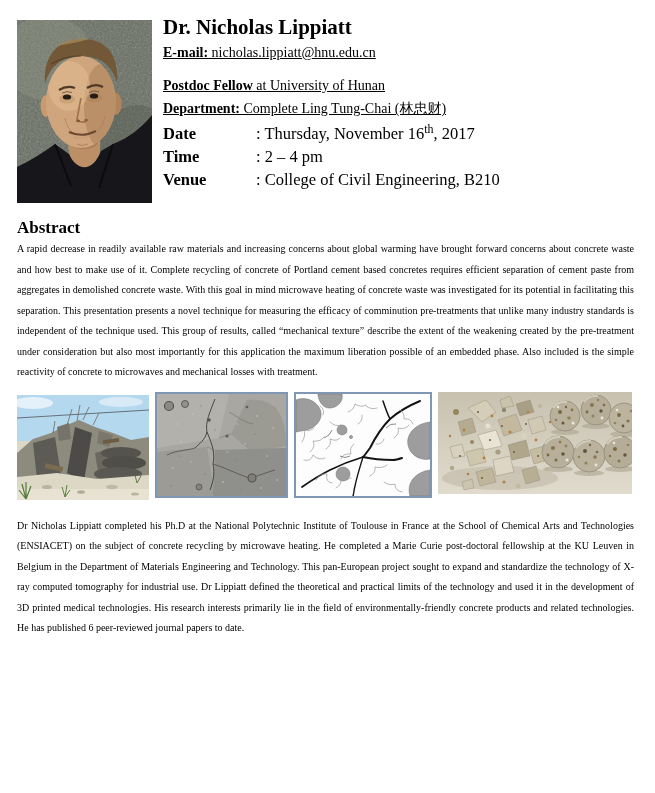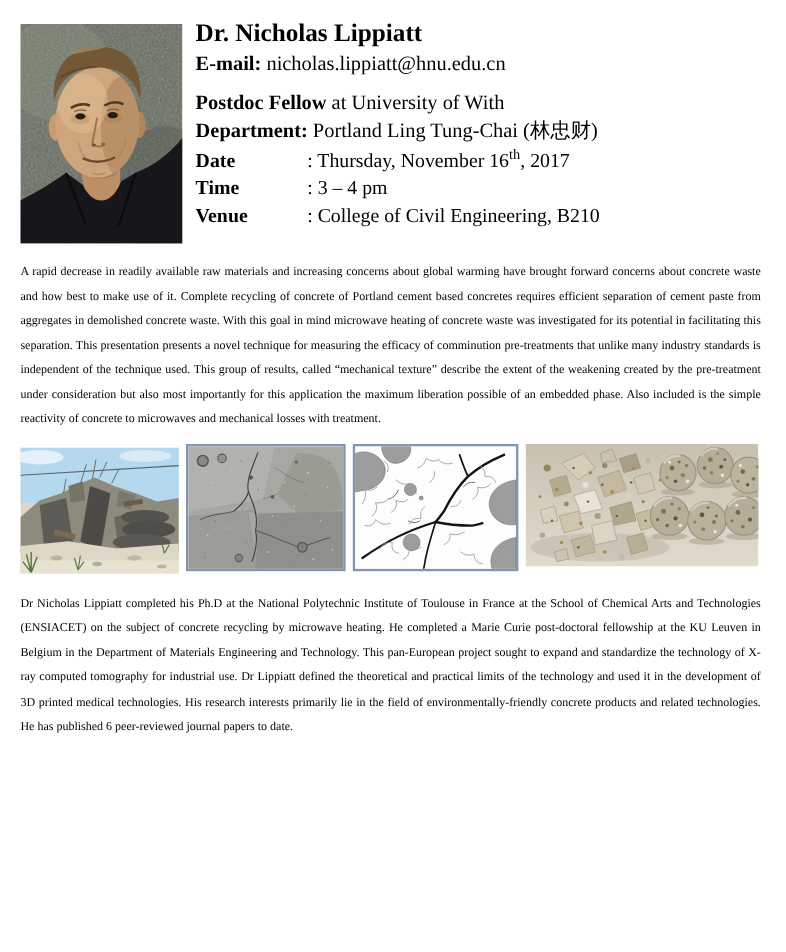--- a/index.html
+++ b/index.html
@@ -7,21 +7,21 @@
     width:655px;height:793px;box-sizing:border-box;background:#fff;
     padding:13px 21px 0 17px;overflow:hidden;
     font-family:"Liberation Serif", serif;color:#000;
   }
   
   .header{display:flex;}
   .photo{width:135px;height:183px;flex:0 0 auto;margin-top:7px;}
   .photo svg{display:block;width:135px;height:183px;}
   .info{margin-left:11px;flex:1;min-width:0;}
   .name{font-size:21px;font-weight:bold;line-height:24px;margin:2px 0 2px;}
-  .line{font-size:17px;line-height:23px;}
+  .line{font-size:14px;line-height:23px;text-decoration:underline;}
   .b{font-weight:bold;}
   .position-line{margin-top:10px;}
   .details{margin-top:2px;}
   .detail-row{display:flex;font-size:16.5px;line-height:23px;}
   .detail-label{font-weight:bold;width:93px;flex:0 0 auto;}
   sup{font-size:12px;line-height:0;}
   
   .section-heading{font-size:17px;font-weight:bold;line-height:21px;margin:0 0 1px;}
   .abstract{margin-top:14px;}
   .about{margin-top:16px;}
@@ -90,40 +90,41 @@
         <path d="M88,96 Q86,106 81,111" stroke="#a87850" stroke-width="1" fill="none" opacity="0.6"></path>
         <path d="M52,112 Q65,118 79,111" stroke="#6e4a33" stroke-width="2" fill="none"></path>
         <path d="M57,117 Q65,120 74,115" stroke="#c79872" stroke-width="1.4" fill="none" opacity="0.6"></path>
         <path d="M60,124 Q65,127 71,124" stroke="#9a6f49" stroke-width="1" fill="none" opacity="0.6"></path>
       </svg>
     </div>
 
     <div class="info">
       <div class="name">Dr. Nicholas Lippiatt</div>
       <div class="line"><span class="b">E-mail:</span><span> nicholas.lippiatt@hnu.edu.cn</span></div>
-      <div class="line position-line"><span class="b">Postdoc Fellow</span><span> at University of With</span></div>
-      <div class="line"><span class="b">Department:</span><span> Portland Ling Tung-Chai (林忠财)</span></div>
+      <div class="line position-line"><span class="b">Postdoc Fellow</span><span> at University of Hunan</span></div>
+      <div class="line"><span class="b">Department:</span><span> Complete Ling Tung-Chai (林忠财)</span></div>
       <div class="details">
         <div class="detail-row">
           <span class="detail-label">Date</span>
           <span class="detail-value"><span>: Thursday, November 16</span><sup>th</sup><span>, 2017</span></span>
         </div>
         <div class="detail-row">
           <span class="detail-label">Time</span>
-          <span class="detail-value"><span>: 3 – 4 pm</span><sup></sup><span></span></span>
+          <span class="detail-value"><span>: 2 – 4 pm</span><sup></sup><span></span></span>
         </div>
         <div class="detail-row">
           <span class="detail-label">Venue</span>
           <span class="detail-value"><span>: College of Civil Engineering, B210</span><sup></sup><span></span></span>
         </div>
       </div>
     </div>
   </div>
 
   <section class="abstract">
+    <h2 class="section-heading">Abstract</h2>
     <p class="body-text">A rapid decrease in readily available raw materials and increasing concerns about global warming have brought forward concerns about concrete waste and how best to make use of it. Complete recycling of concrete of Portland cement based concretes requires efficient separation of cement paste from aggregates in demolished concrete waste. With this goal in mind microwave heating of concrete waste was investigated for its potential in facilitating this separation. This presentation presents a novel technique for measuring the efficacy of comminution pre-treatments that unlike many industry standards is independent of the technique used. This group of results, called “mechanical texture” describe the extent of the weakening created by the pre-treatment under consideration but also most importantly for this application the maximum liberation possible of an embedded phase. Also included is the simple reactivity of concrete to microwaves and mechanical losses with treatment.</p>
   </section>
 
   <div class="figures">
 
     <figure class="fig fig1">
       <svg viewBox="0 0 132 105" width="132" height="105" aria-hidden="true">
         <rect width="132" height="105" fill="#ddd7c5"></rect>
         <rect width="132" height="46" fill="#b4d8ee"></rect>
         <ellipse cx="16" cy="8" rx="20" ry="6" fill="#e9f3fb" opacity="0.9"></ellipse>

